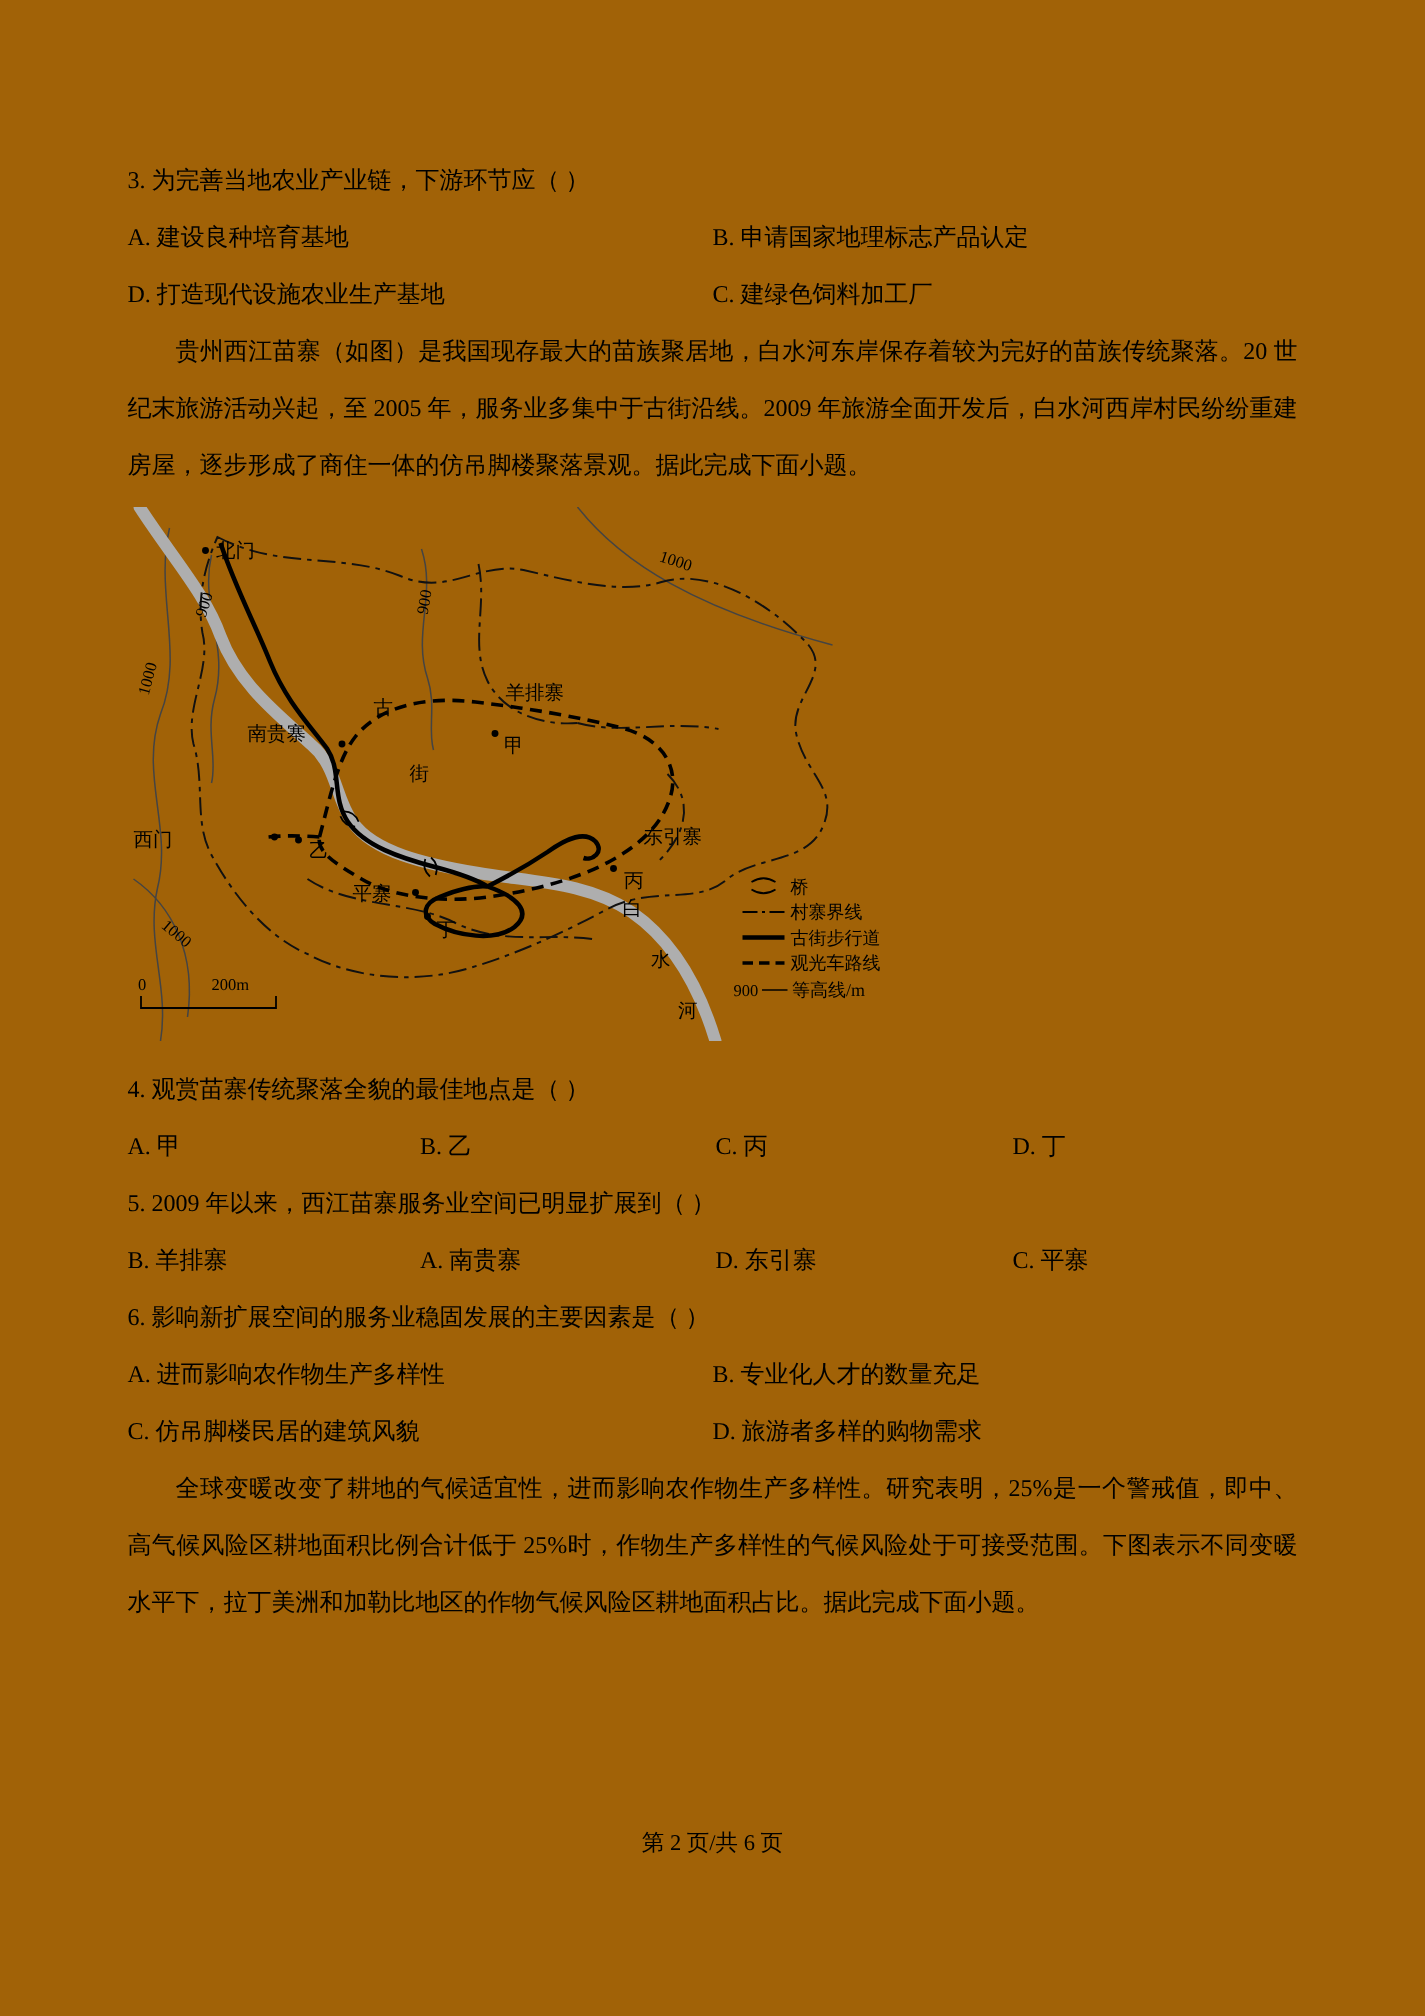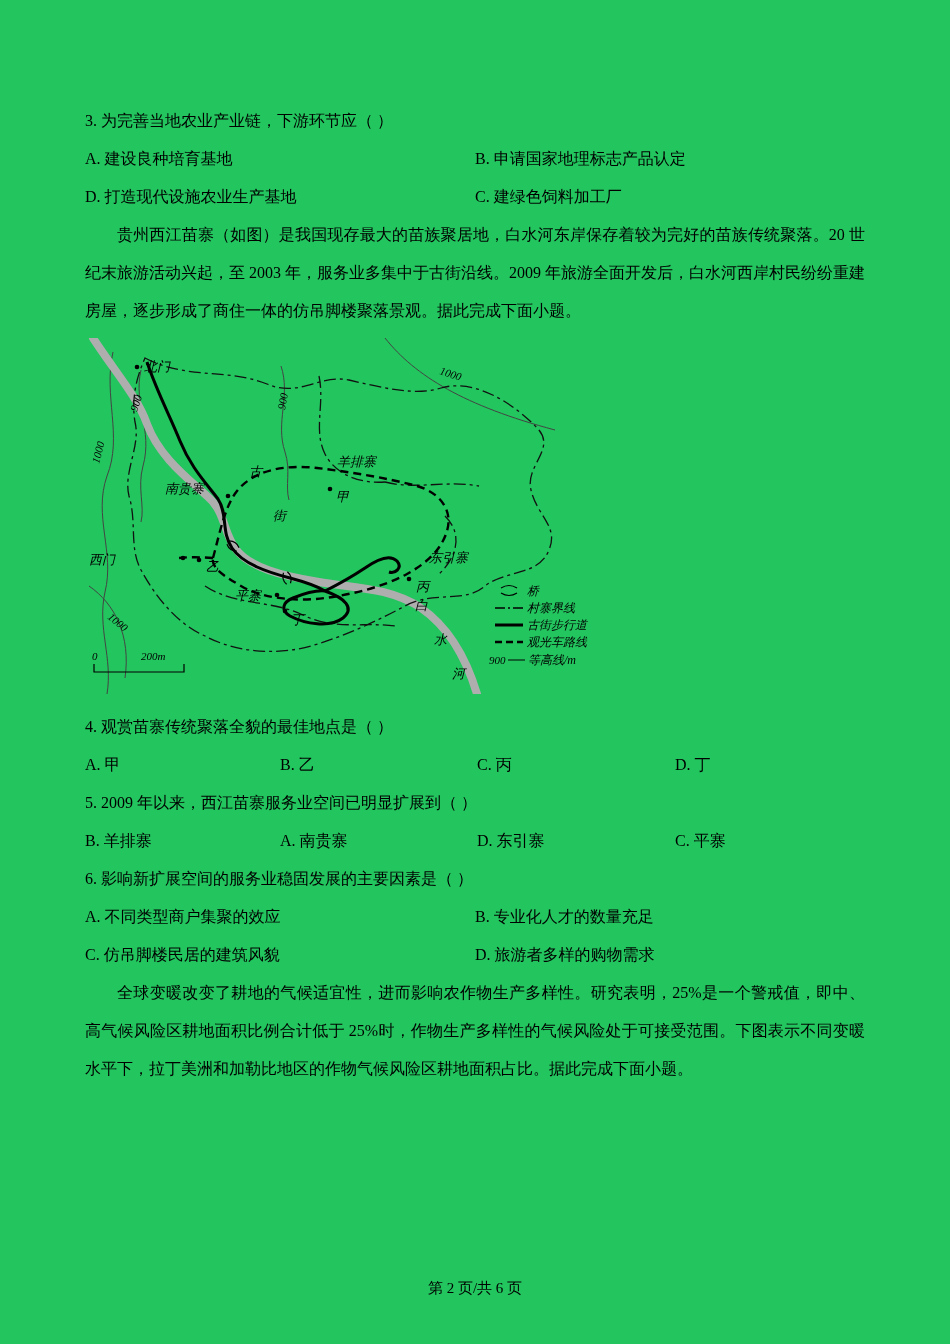--- a/index.html
+++ b/index.html
@@ -1,49 +1,49 @@
 <!DOCTYPE html>
 <html><head>
 <meta charset="utf-8">
 <style>
   html,body{margin:0;padding:0;background:#fff;}
   .page{
-    position:relative;width:950px;height:1344px;background:#22c55e;overflow:hidden;
+    position:relative;width:950px;height:1344px;background:#a16207;overflow:hidden;
     font-family:"Liberation Serif","DejaVu Serif",serif;color:#000;
   }
   .content{position:absolute;left:85px;right:85px;top:102px;}
   .line{font-size:16px;line-height:38px;white-space:nowrap;}
   .opts2{display:grid;grid-template-columns:390px 1fr;}
   .opts2 .line{grid-column:auto;}
   .opts4{display:grid;grid-template-columns:195px 197px 198px 1fr;}
   .para{font-size:16px;line-height:38px;text-align:justify;text-indent:2em;margin:0;}
-  .figure{position:relative;width:524px;height:356px;margin:8px 0 14px 2px;font-style:italic;}
+  .figure{position:relative;width:524px;height:356px;margin:8px 0 14px 2px;}
   .figure svg{display:block;}
   .map text{font-size:13px;fill:#000;font-family:"Liberation Serif","DejaVu Serif",serif;}
   .map text.small{font-size:11px;}
   .map text.legend{font-size:12px;}
-  .footer{position:absolute;left:0;right:0;top:1279px;text-align:center;font-size:15px;}
+  .footer{position:absolute;left:0;right:0;top:1219px;text-align:center;font-size:15px;}
 </style>
 </head>
 <body>
 
 <div class="page">
   <div class="content">
 
     <div>
       <div class="line">3. 为完善当地农业产业链，下游环节应（  ）</div>
       <div class="opts2">
         <div class="line">A. 建设良种培育基地</div>
         <div class="line">B. 申请国家地理标志产品认定</div>
         <div class="line">D. 打造现代设施农业生产基地</div>
         <div class="line">C. 建绿色饲料加工厂</div>
       </div>
     </div>
 
-    <p class="para">贵州西江苗寨（如图）是我国现存最大的苗族聚居地，白水河东岸保存着较为完好的苗族传统聚落。20 世纪末旅游活动兴起，至 2003 年，服务业多集中于古街沿线。2009 年旅游全面开发后，白水河西岸村民纷纷重建房屋，逐步形成了商住一体的仿吊脚楼聚落景观。据此完成下面小题。</p>
+    <p class="para">贵州西江苗寨（如图）是我国现存最大的苗族聚居地，白水河东岸保存着较为完好的苗族传统聚落。20 世纪末旅游活动兴起，至 2005 年，服务业多集中于古街沿线。2009 年旅游全面开发后，白水河西岸村民纷纷重建房屋，逐步形成了商住一体的仿吊脚楼聚落景观。据此完成下面小题。</p>
 
     <div class="figure">
       <svg class="map" viewBox="0 0 524 356" width="524" height="356">
 
         <path d="M 26,14 C 16,58 36,98 20,138 C 6,178 28,214 18,254 C 10,290 26,320 20,356" fill="none" stroke="#444" stroke-width="1"></path>
         <path d="M 54,32 C 46,66 66,92 56,128 C 50,150 58,168 54,184" fill="none" stroke="#444" stroke-width="1"></path>
         <path d="M 194,28 C 204,58 188,84 198,114 C 204,132 198,148 202,162" fill="none" stroke="#444" stroke-width="1"></path>
         <path d="M 298,0 C 328,38 378,68 468,92" fill="none" stroke="#444" stroke-width="1"></path>
         <path d="M 2,248 C 28,266 44,298 38,340" fill="none" stroke="#444" stroke-width="1"></path>
 
@@ -145,21 +145,21 @@
         <div class="line">B. 羊排寨</div>
         <div class="line">A. 南贵寨</div>
         <div class="line">D. 东引寨</div>
         <div class="line">C. 平寨</div>
       </div>
     </div>
 
     <div>
       <div class="line">6. 影响新扩展空间的服务业稳固发展的主要因素是（  ）</div>
       <div class="opts2">
-        <div class="line">A. 不同类型商户集聚的效应</div>
+        <div class="line">A. 进而影响农作物生产多样性</div>
         <div class="line">B. 专业化人才的数量充足</div>
         <div class="line">C. 仿吊脚楼民居的建筑风貌</div>
         <div class="line">D. 旅游者多样的购物需求</div>
       </div>
     </div>
 
     <p class="para">全球变暖改变了耕地的气候适宜性，进而影响农作物生产多样性。研究表明，25%是一个警戒值，即中、高气候风险区耕地面积比例合计低于 25%时，作物生产多样性的气候风险处于可接受范围。下图表示不同变暖水平下，拉丁美洲和加勒比地区的作物气候风险区耕地面积占比。据此完成下面小题。</p>
 
   </div>
 

